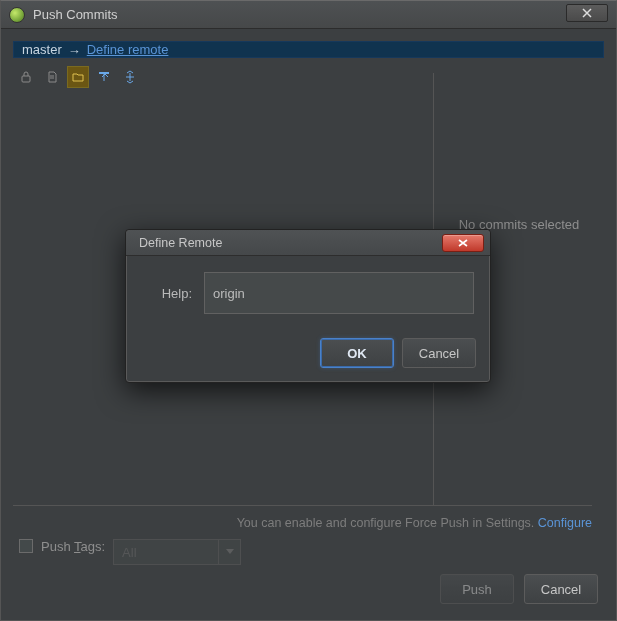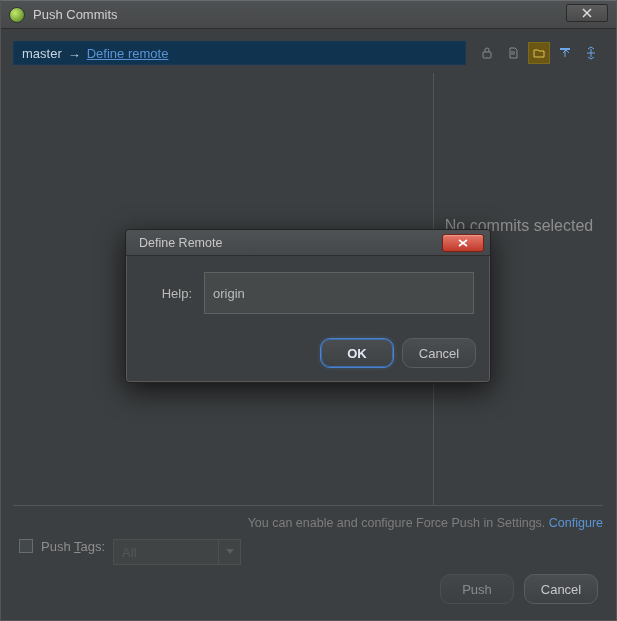--- a/index.html
+++ b/index.html
@@ -38,21 +38,21 @@
       margin-left: auto;
       width: 42px; height: 18px;
       background: linear-gradient(#5c5c5c, #4a4a4a);
       border: 1px solid #2a2a2a; border-radius: 2px;
       display: flex; align-items: center; justify-content: center;
       color: #ddd; font-weight: bold; font-size: 12px;
       cursor: pointer;
       position: relative; top: -2px;
     }
     .content { padding: 12px; position: relative; height: 480px; }
-    .top-row { display: flex; gap: 8px; }
+    .top-row { display: flex; gap: 8px; flex-direction: column; }
     .branch-pane {
       flex: 1;
       height: 24px;
       background: #10334f;
       border: 1px solid #16385b;
       display: flex; align-items: center;
       padding: 0 8px;
       color: #c7d4e0;
     }
     .arrow { margin: 0 6px; color: #c7d4e0; }
@@ -74,24 +74,24 @@
       color: #e0c050;
     }
     .tb-btn svg { display: block; }
     .right-pane {
       position: absolute;
       top: 44px; left: 432px; right: 12px; bottom: 4px;
       border-left: 1px solid #555;
       display: flex; align-items: flex-start; justify-content: center;
       padding-top: 144px;
       color: #8e8e8e;
-      font-size: 16px;
+      font-size: 13px;
     }
     .hint-row {
-      position: absolute; left: 12px; right: 13px; top: 504px;
+      position: absolute; left: 12px; right: 24px; top: 504px;
       border-top: 1px solid #555;
       padding-top: 10px;
       text-align: right;
       color: #7d7d7d; font-size: 12.5px;
     }
     .hint-row .link { color: #5a94d6; cursor: pointer; }
     .tags-row {
       position: absolute; left: 18px; top: 538px;
       display: flex; gap: 8px;
     }
@@ -115,21 +115,21 @@
       border-left: 1px solid #5d5d5d;
       display: flex; align-items: center; justify-content: center;
     }
     .button-row {
       position: absolute; right: 18px; bottom: 16px;
       display: flex; gap: 10px;
     }
     .btn {
       min-width: 74px; height: 30px;
       background: linear-gradient(#4b4e50, #3e4143);
-      border: 1px solid #5c5c5c; border-radius: 10px;
+      border: 1px solid #5c5c5c; border-radius: 3px;
       color: #c7c7c7; font-size: 13px;
       display: flex; align-items: center; justify-content: center;
       cursor: pointer;
       padding: 0 14px;
     }
     .btn.disabled { opacity: .55; cursor: default; }
     
     .modal {
       position: absolute;
       left: 124px; top: 228px;

